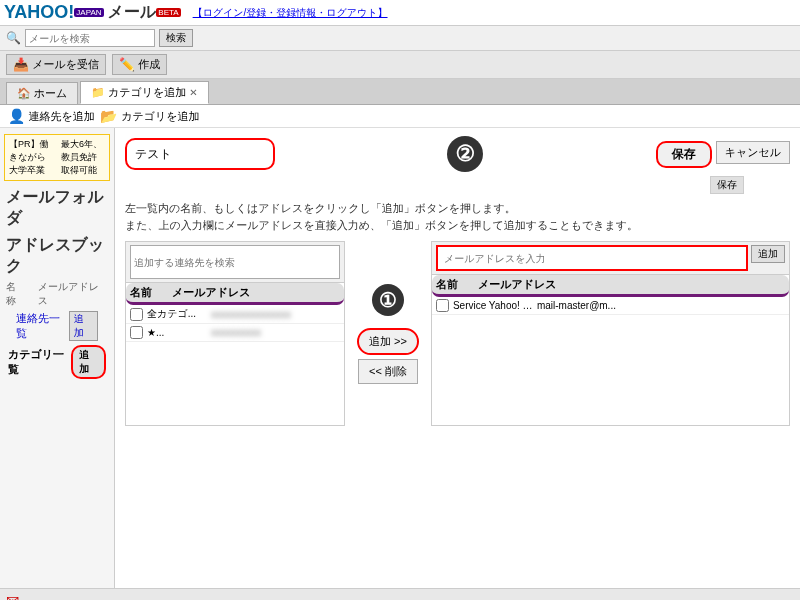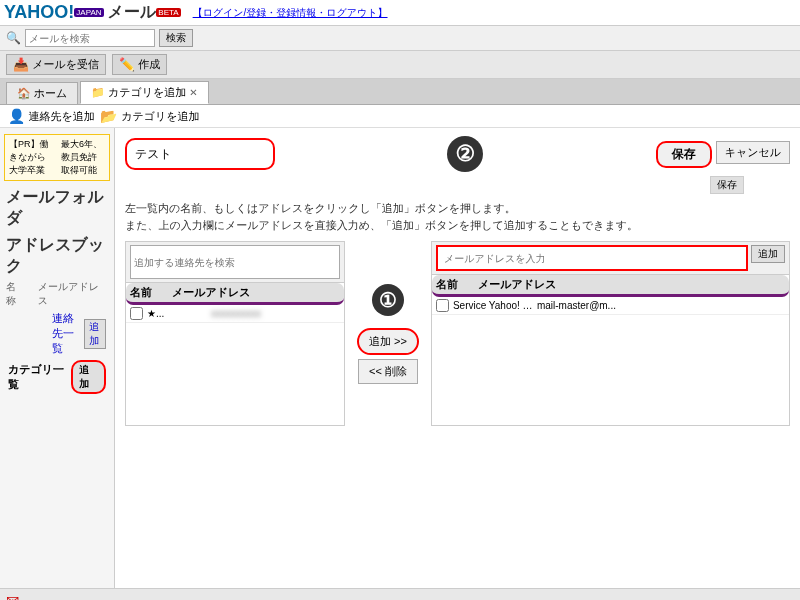--- a/index.html
+++ b/index.html
@@ -187,28 +187,27 @@
       font-size: 10px;
       cursor: pointer;
     }
     .sidebar-section {
       padding: 4px 6px 2px;
       font-size: 16px;
       font-weight: bold;
       color: #333;
     }
     .sidebar-link {
-      padding: 2px 8px;
+      padding: 2px 16px;
       font-size: 11px;
       color: #00c;
       cursor: pointer;
       display: flex;
       align-items: center;
       justify-content: space-between;
-      margin-left: 44px;
     }
     .add-btn-small {
       font-size: 10px;
       background: #e0e0e0;
       border: 1px solid #999;
       padding: 0 4px;
       cursor: pointer;
     }
     .category-header {
       padding: 2px 8px;
@@ -545,20 +544,25 @@
 
       <div id="left-panel">
         <div id="left-panel-search">
           <input type="text" placeholder="追加する連絡先を検索" style="">
         </div>
         <div class="panel-header">
           <span>名前</span>
           <span>メールアドレス</span>
         </div>
         <div class="panel-rows">
+          <div class="panel-row">
+            <input type="checkbox" style="">
+            <span style="width:60px;overflow:hidden;text-overflow:ellipsis;white-space:nowrap;">全カテゴ...</span>
+            <span class="blurred">xxxxxxxxxxxxxxxx</span>
+          </div>
           <div class="panel-row">
             <input type="checkbox" style="">
             <span style="width:60px;overflow:hidden;text-overflow:ellipsis;white-space:nowrap;">★...</span>
             <span class="blurred">xxxxxxxxxx</span>
           </div>
         </div>
       </div>
 
       <div id="middle-btns">
         <div class="circle-num" style="width:32px;height:32px;font-size:20px;margin-bottom:8px;">①</div>

